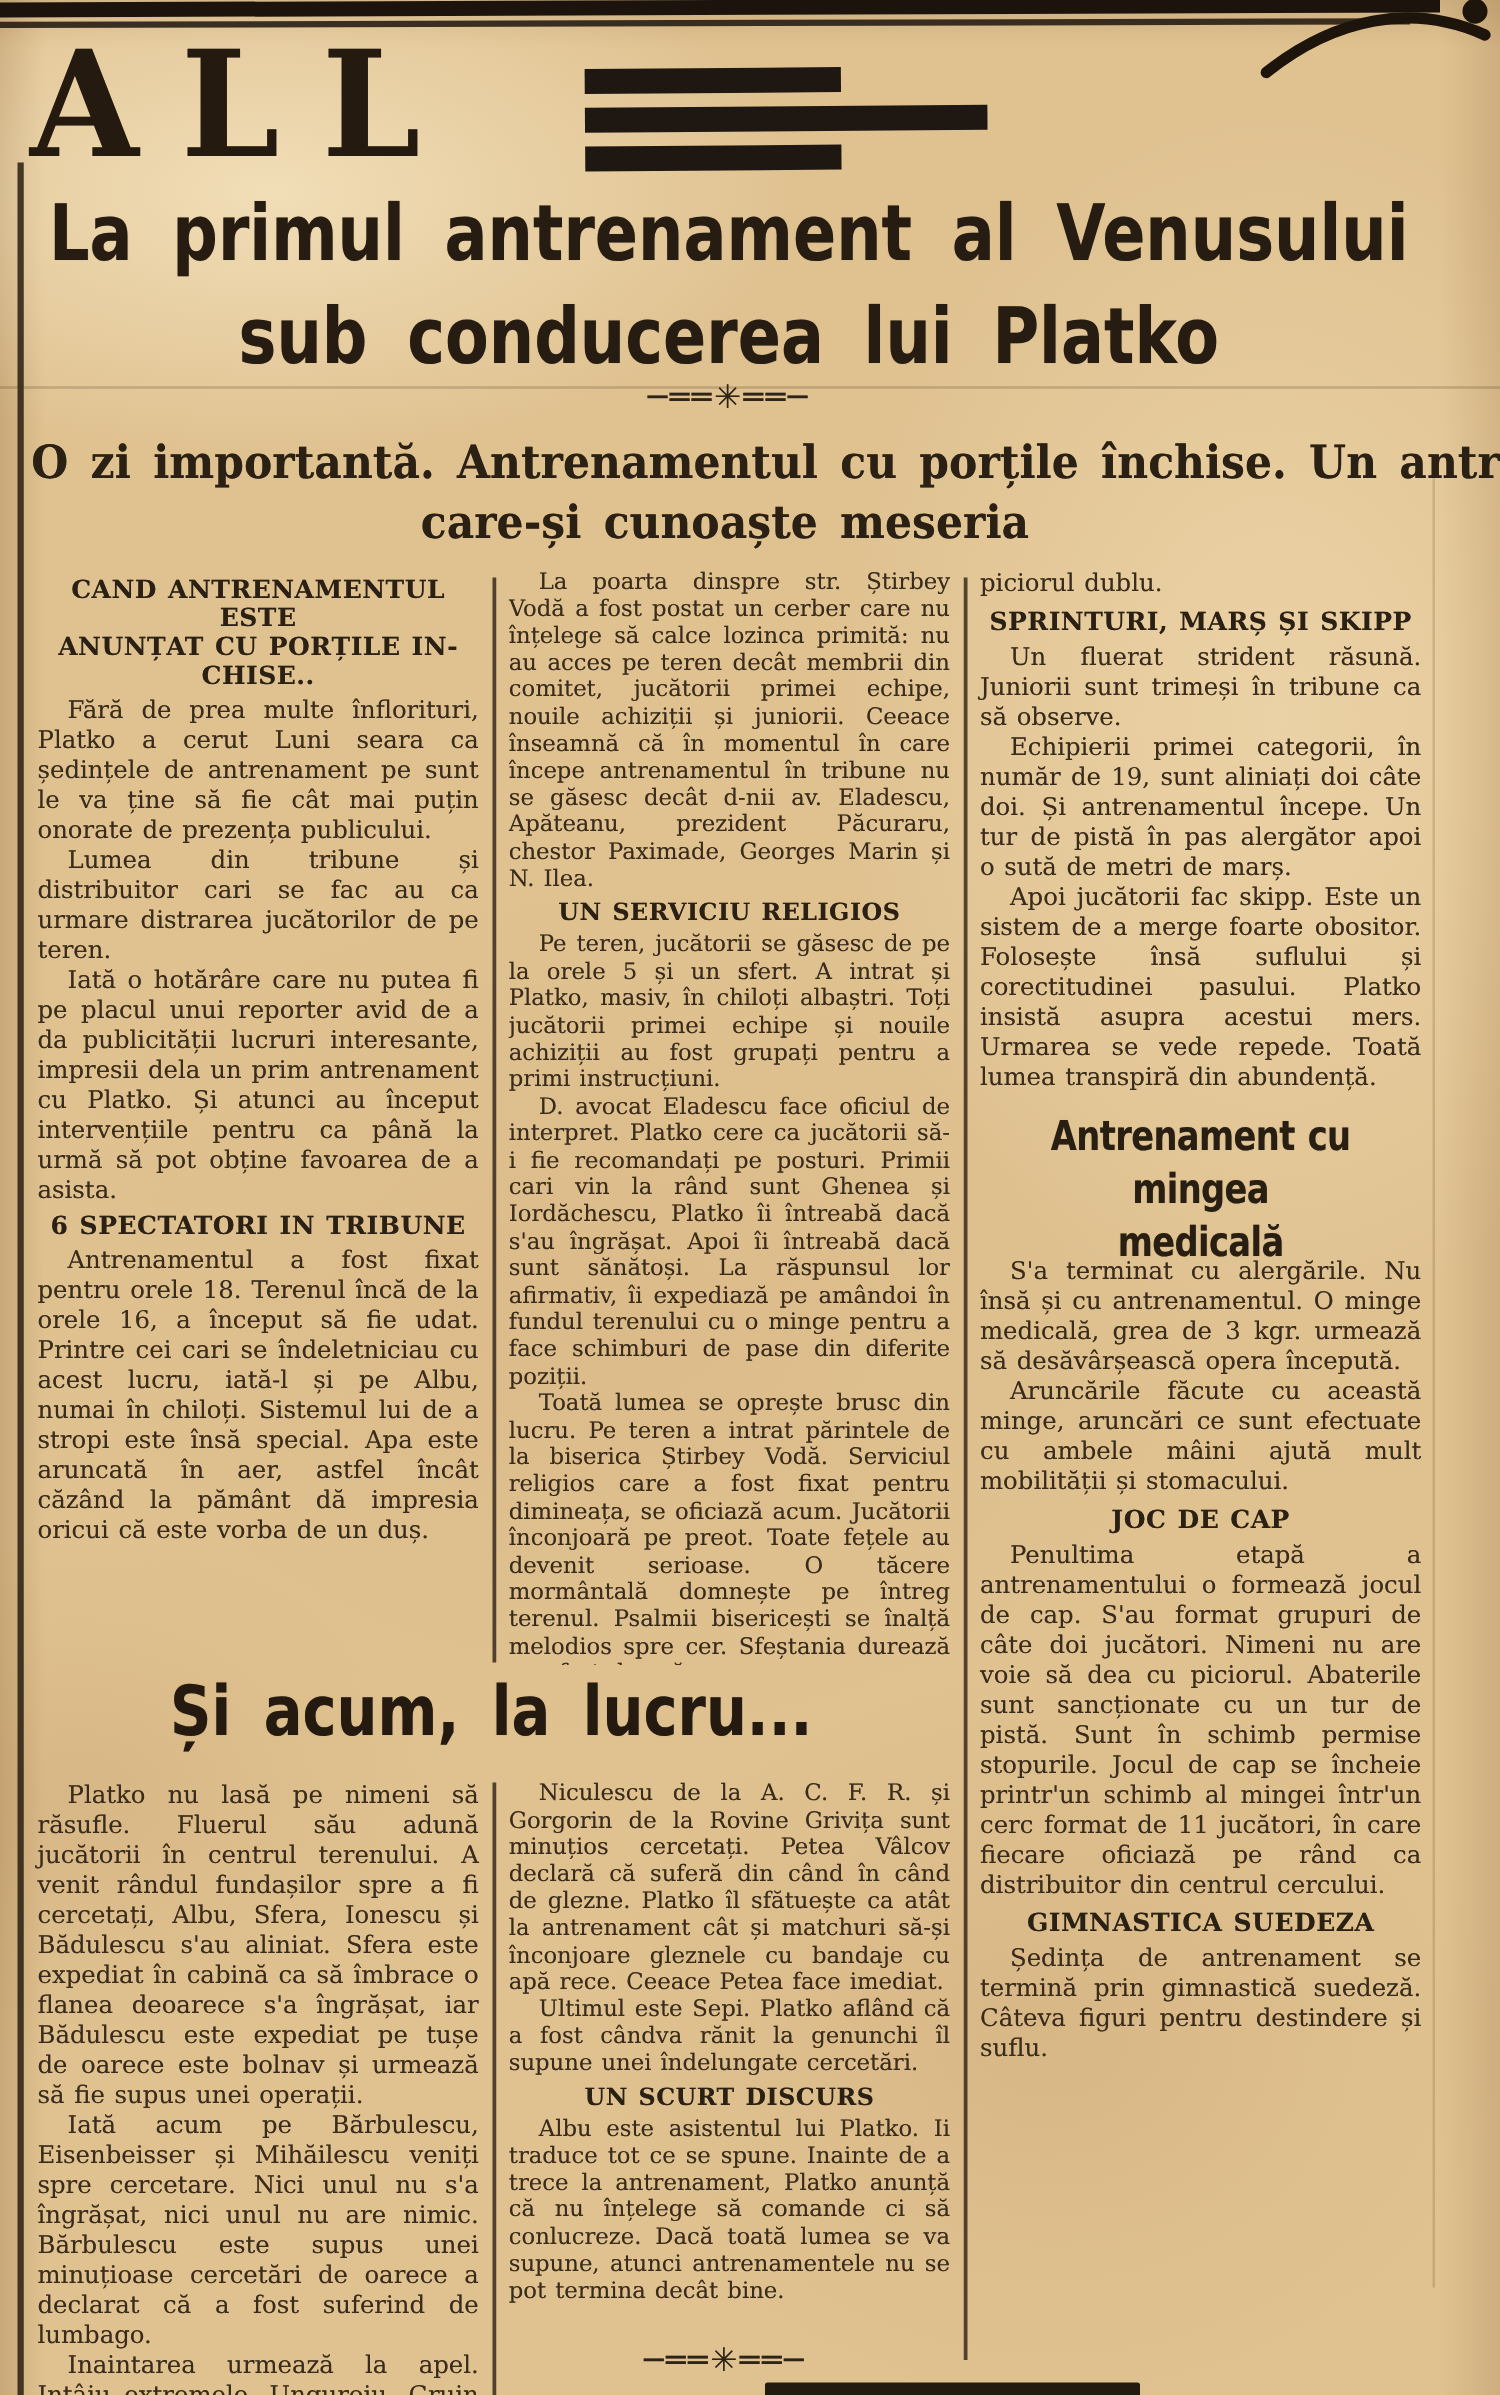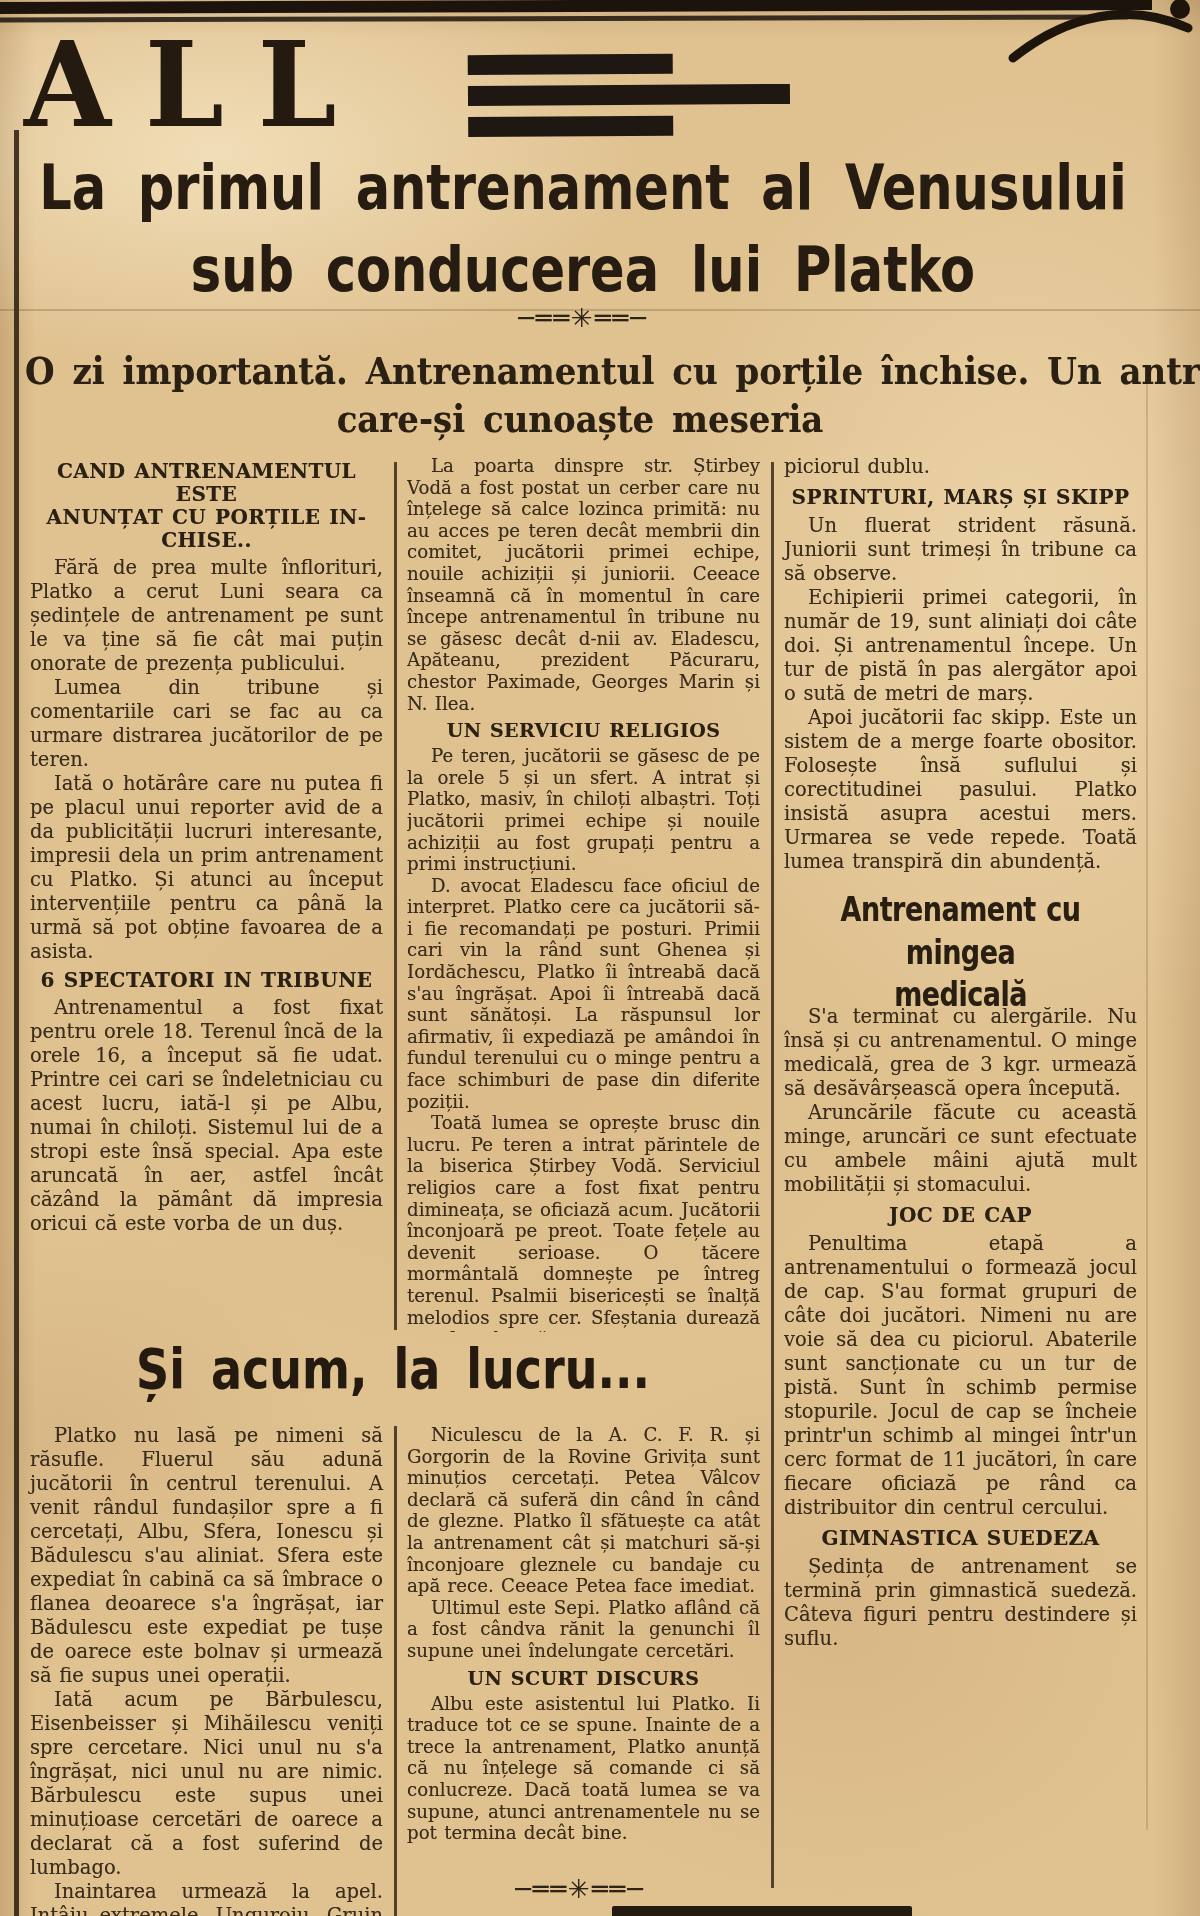--- a/index.html
+++ b/index.html
@@ -107,21 +107,21 @@
   <div class="vrule vr2"></div>
 
   <div class="cols">
 
     <div class="col col1">
       <div class="upper">
         <h3 class="chead">CAND ANTRENAMENTUL ESTE
 ANUNȚAT CU PORȚILE IN-
 CHISE..</h3>
         <p class="para">Fără de prea multe înflorituri, Platko a cerut Luni seara ca ședințele de antrenament pe sunt le va ține să fie cât mai puțin onorate de prezența publicului.</p>
-        <p class="para">Lumea din tribune și comentariile cari se fac au ca urmare distrarea jucătorilor de pe teren.</p>
+        <p class="para">Lumea din tribune și distribuitor cari se fac au ca urmare distrarea jucătorilor de pe teren.</p>
         <p class="para">Iată o hotărâre care nu putea fi pe placul unui reporter avid de a da publicității lucruri interesante, impresii dela un prim antrenament cu Platko. Și atunci au început intervențiile pentru ca până la urmă să pot obține favoarea de a asista.</p>
         <h3 class="chead">6 SPECTATORI IN TRIBUNE</h3>
         <p class="para">Antrenamentul a fost fixat pentru orele 18. Terenul încă de la orele 16, a început să fie udat. Printre cei cari se îndeletniciau cu acest lucru, iată-l și pe Albu, numai în chiloți. Sistemul lui de a stropi este însă special. Apa este aruncată în aer, astfel încât căzând la pământ dă impresia oricui că este vorba de un duș.</p>
       </div>
       <div class="hgap"></div>
       <p class="para">Platko nu lasă pe nimeni să răsufle. Fluerul său adună jucătorii în centrul terenului. A venit rândul fundașilor spre a fi cercetați, Albu, Sfera, Ionescu și Bădulescu s'au aliniat. Sfera este expediat în cabină ca să îmbrace o flanea deoarece s'a îngrășat, iar Bădulescu este expediat pe tușe de oarece este bolnav și urmează să fie supus unei operații.</p>
       <p class="para">Iată acum pe Bărbulescu, Eisenbeisser și Mihăilescu veniți spre cercetare. Nici unul nu s'a îngrășat, nici unul nu are nimic. Bărbulescu este supus unei minuțioase cercetări de oarece a declarat că a fost suferind de lumbago.</p>
       <p class="para">Inaintarea urmează la apel. Intâiu extremele. Unguroiu, Gruin și noua achiziție Ene de la Venus Constanța trec cu ușurință primul examen. Urmează interii. Gavrilescu, Petea Vâlcov,</p>
     </div>
 

